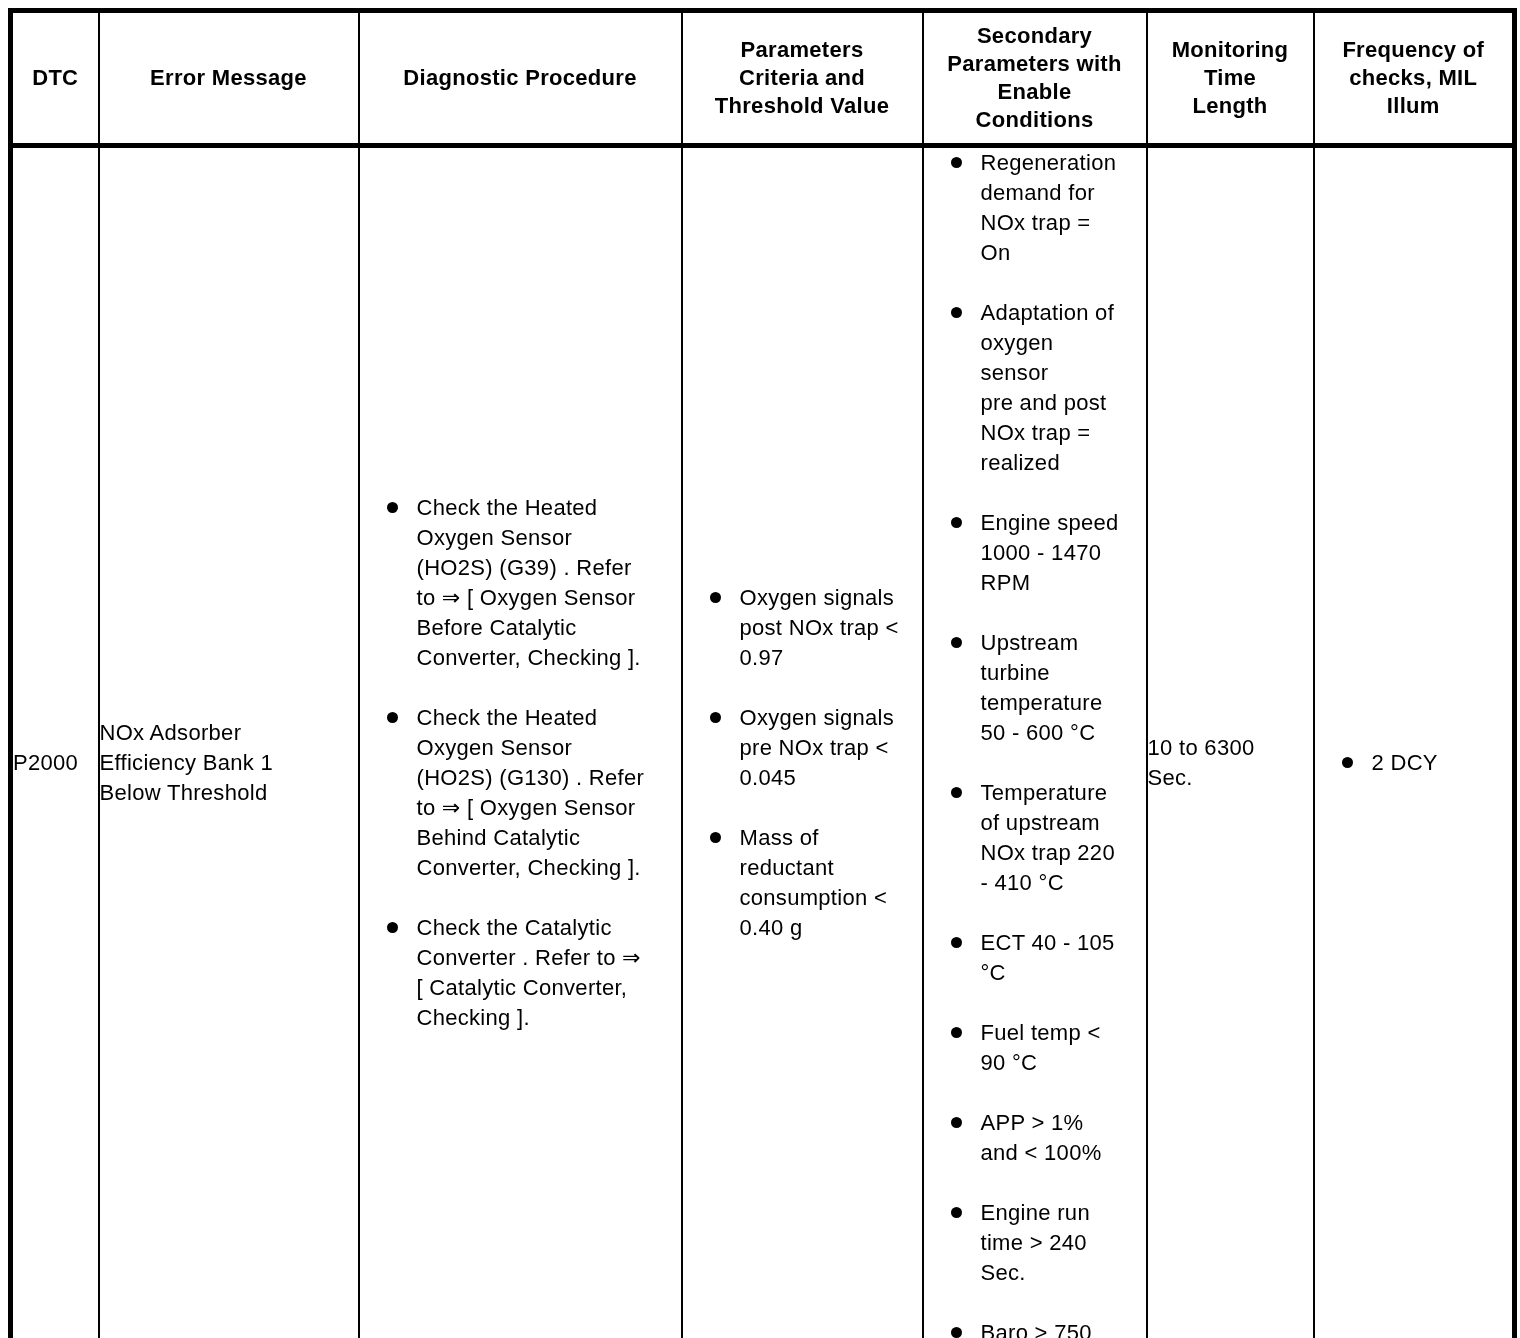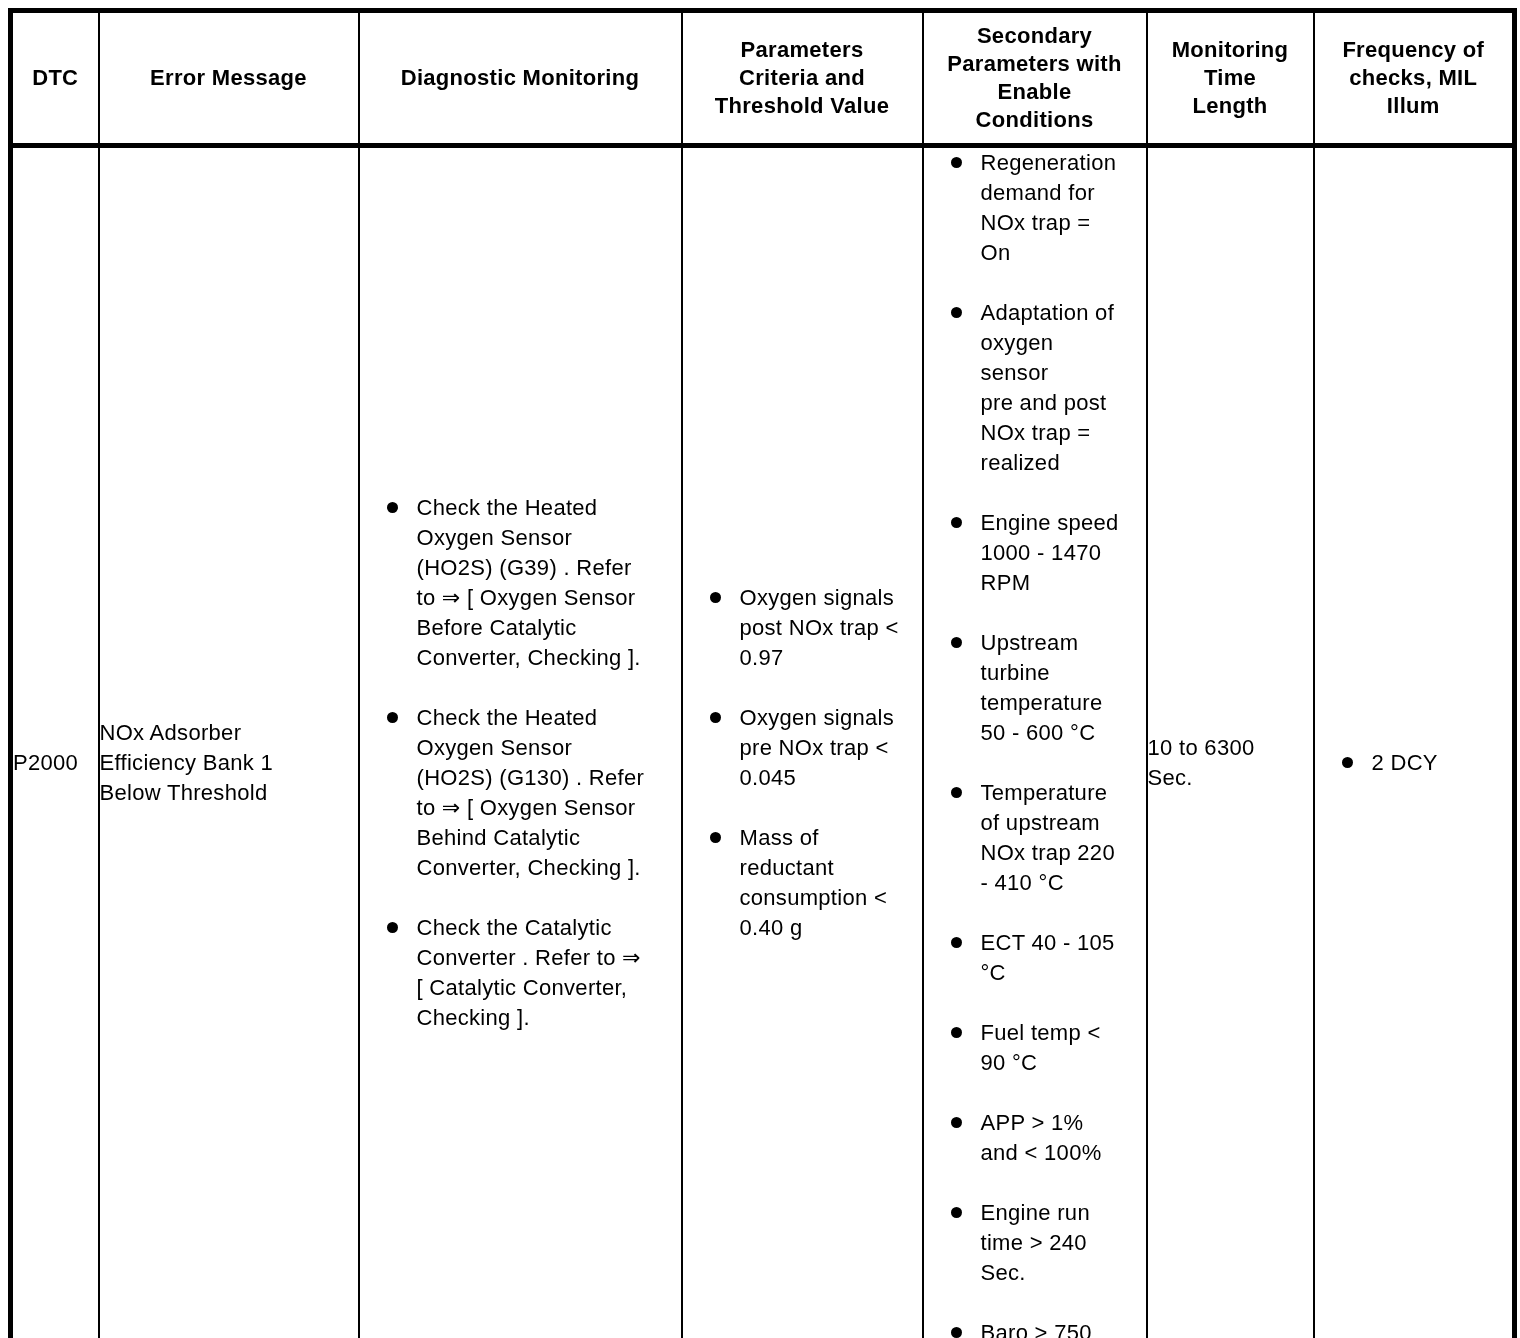--- a/index.html
+++ b/index.html
@@ -92,21 +92,21 @@
       <col style="width:323px">
       <col style="width:241px">
       <col style="width:224px">
       <col style="width:167px">
       <col style="width:201px">
     </colgroup>
     <thead>
       <tr>
         <th>DTC</th>
         <th>Error Message</th>
-        <th>Diagnostic Monitoring</th>
+        <th>Diagnostic Procedure</th>
         <th>Parameters
 Criteria and
 Threshold Value</th>
         <th>Secondary
 Parameters with
 Enable
 Conditions</th>
         <th>Monitoring
 Time
 Length</th>

